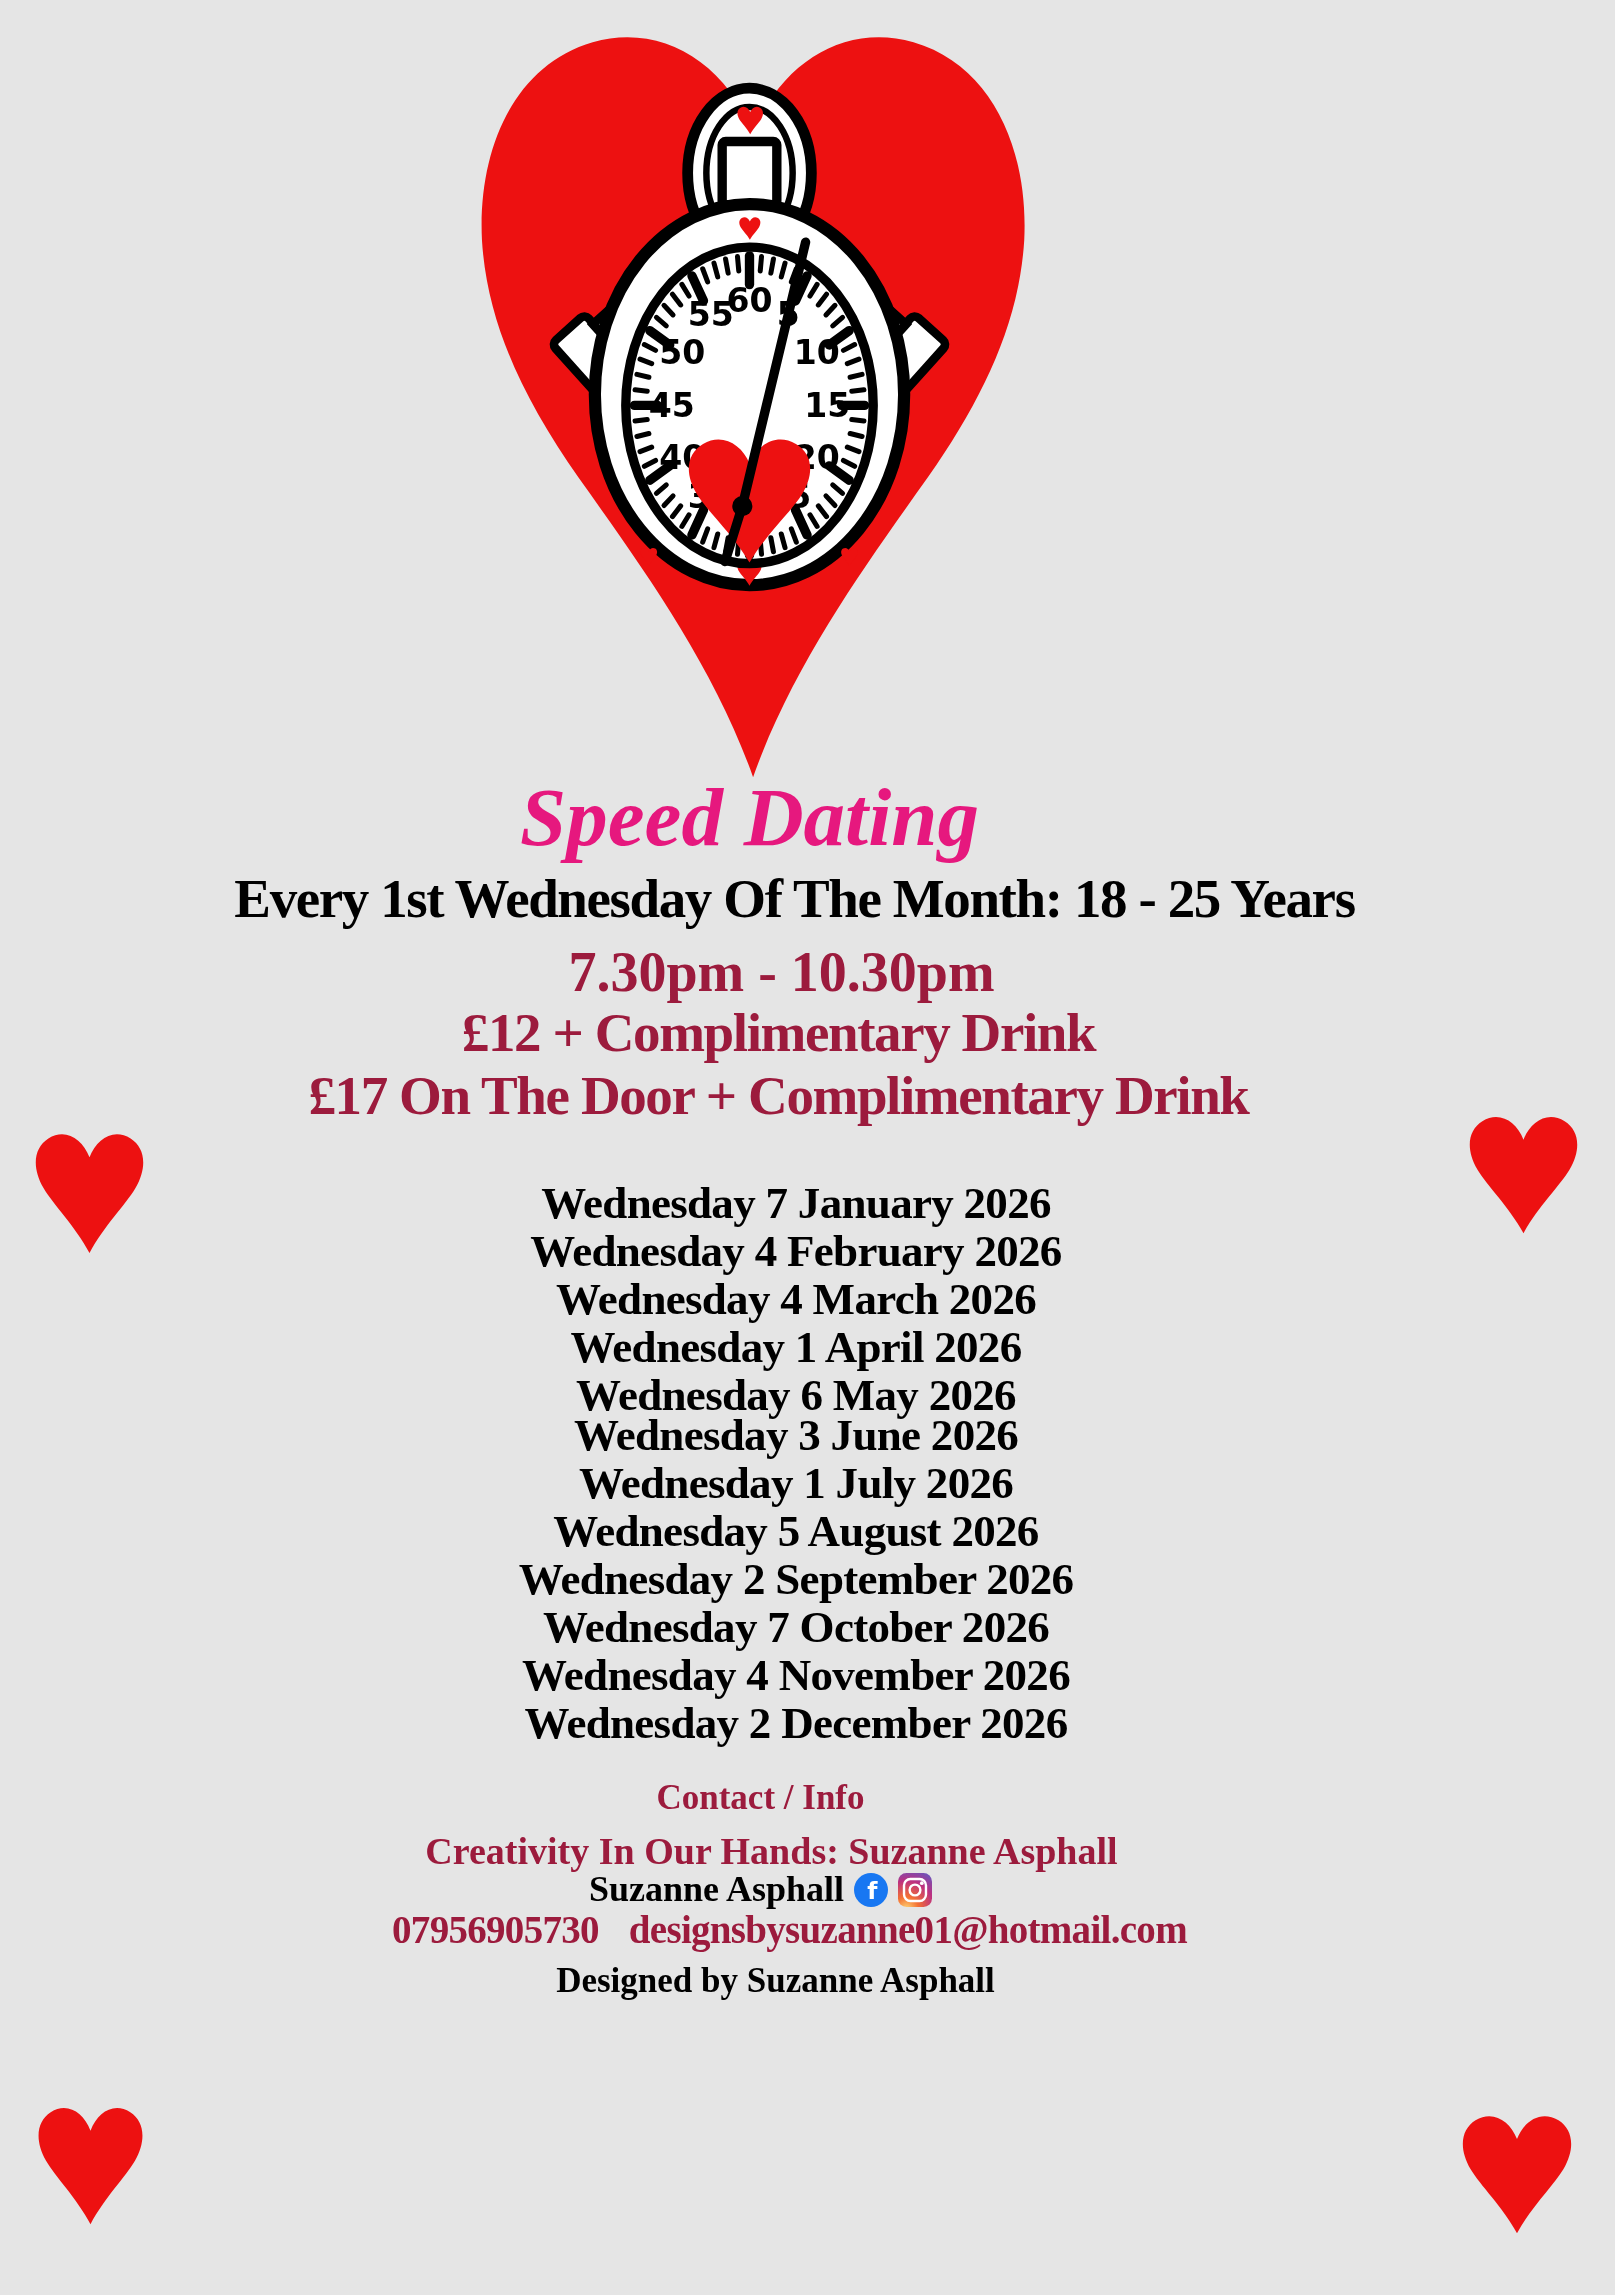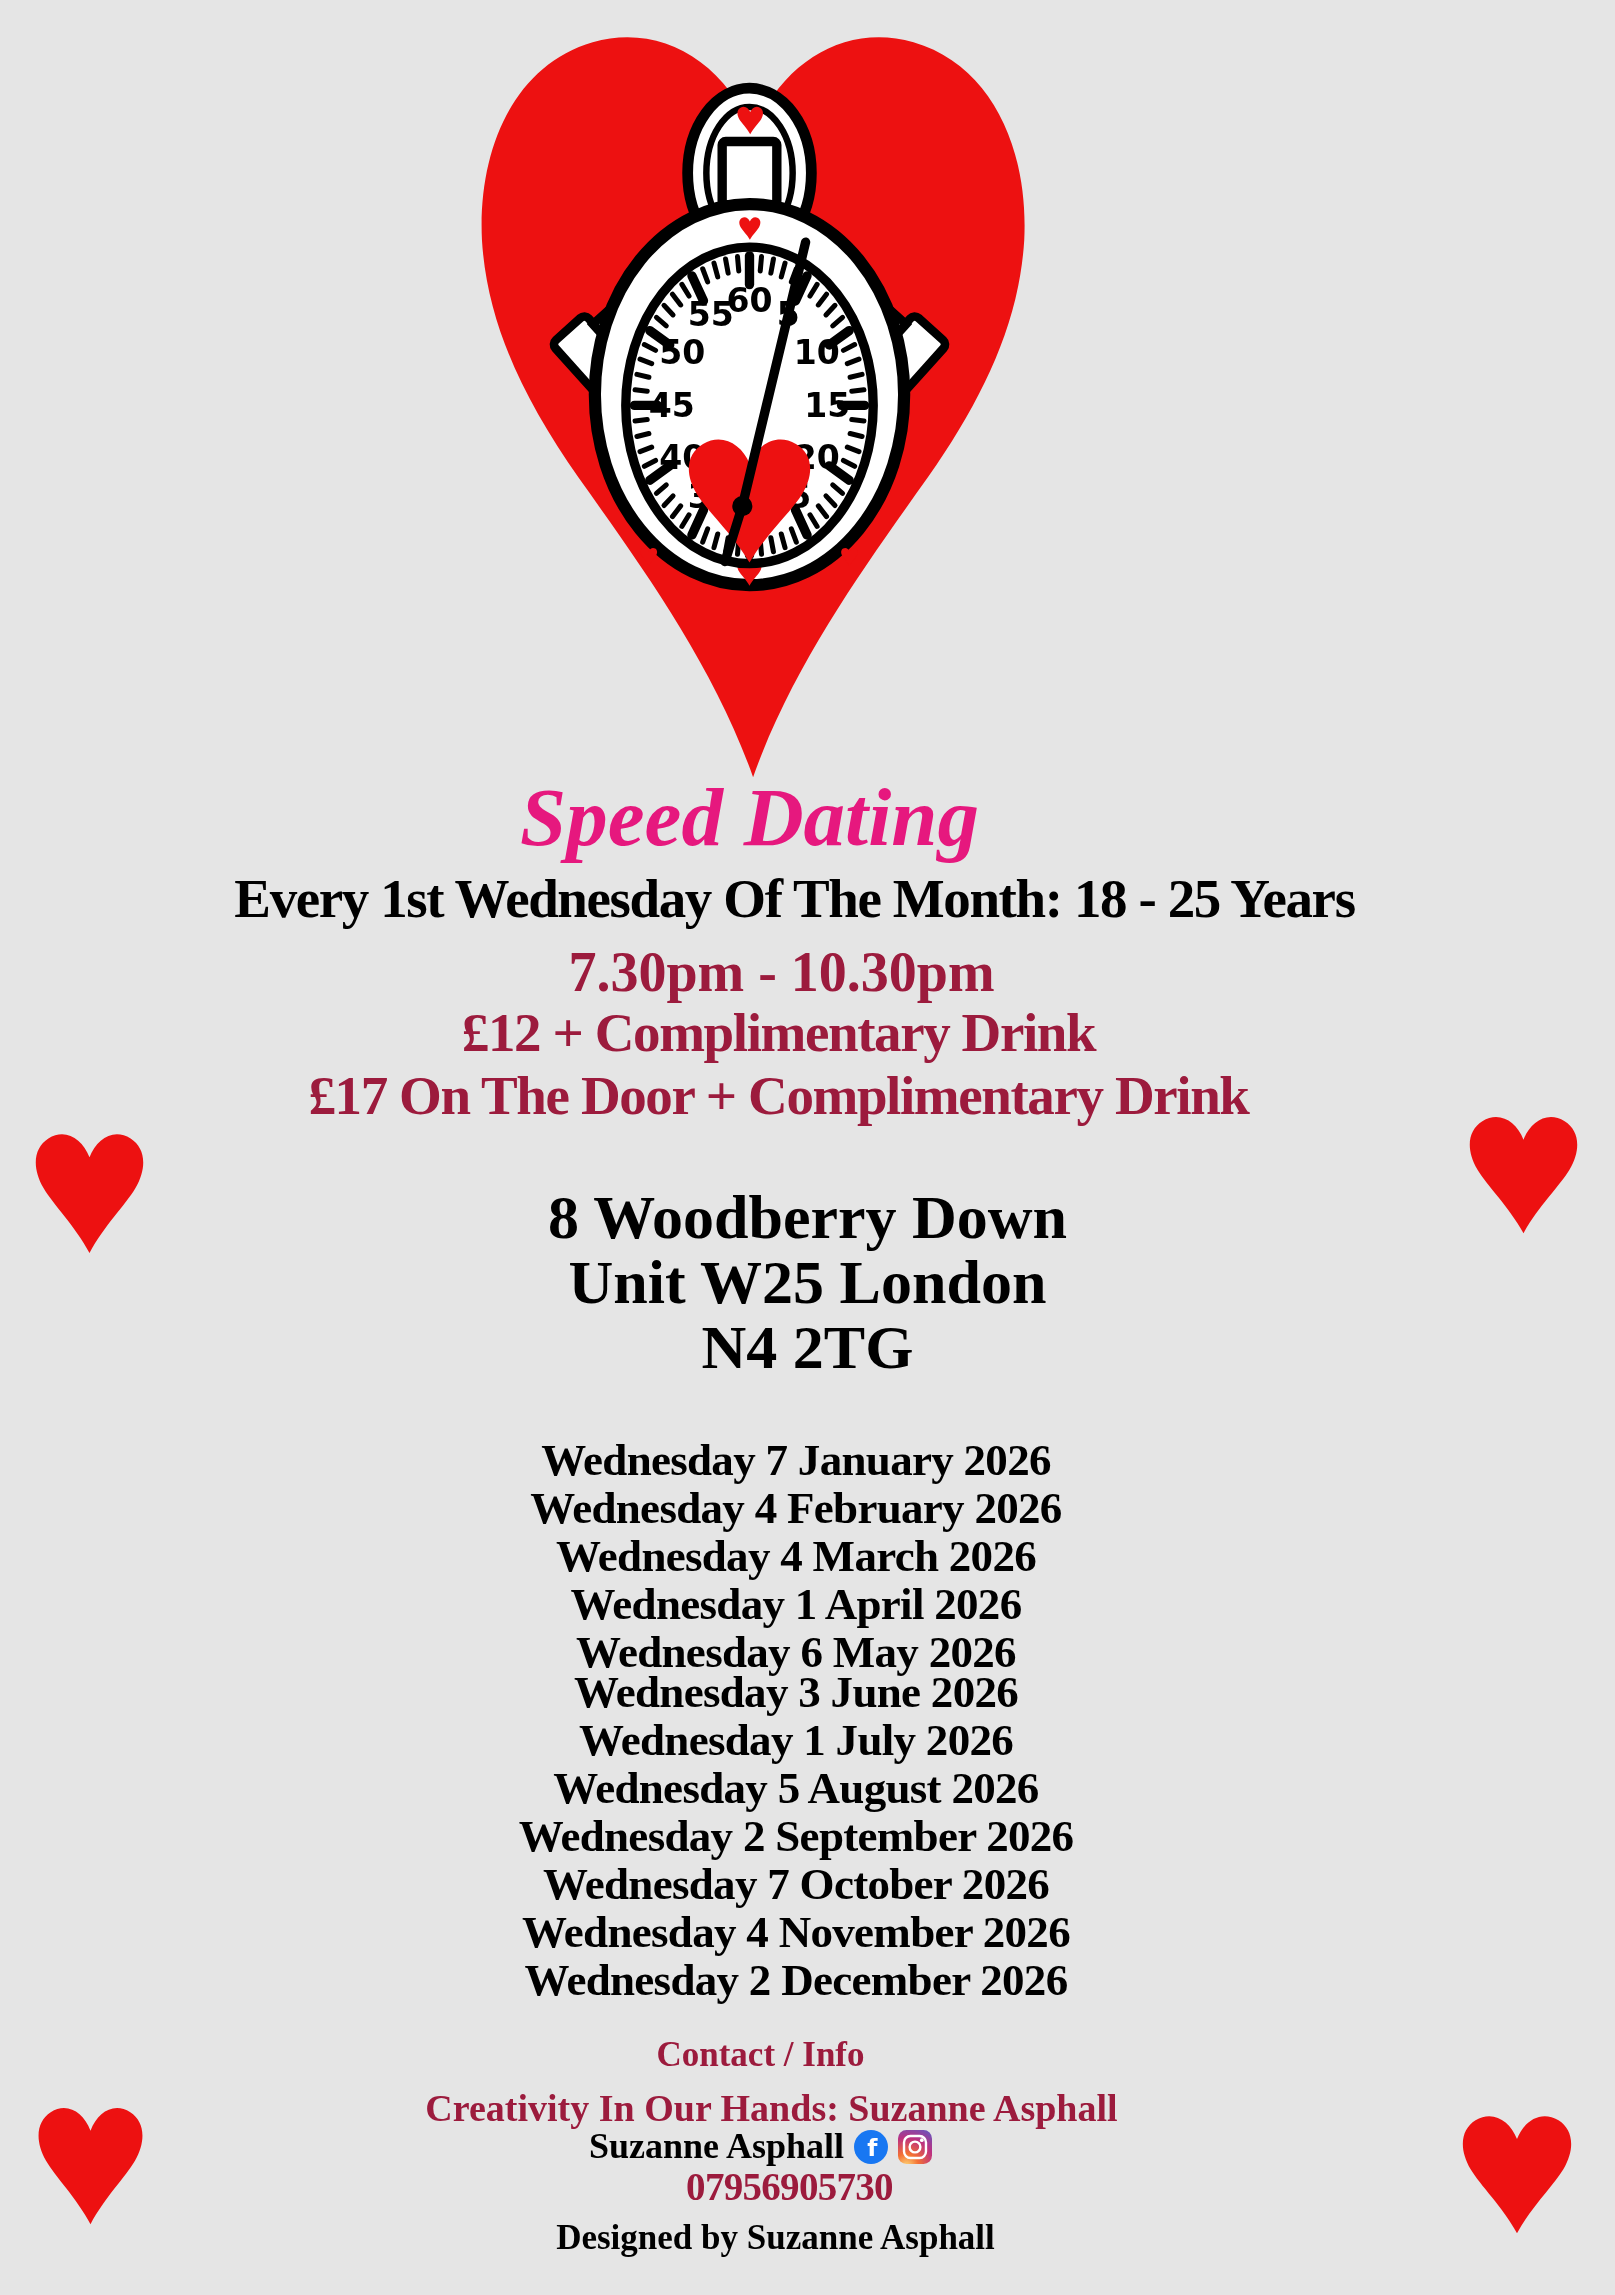--- a/index.html
+++ b/index.html
@@ -254,25 +254,20 @@
     </g>
     <circle cx="380" cy="685" r="14" fill="#000"></circle>
   </svg>
 
   <div class="title center">Speed Dating</div>
   <div class="schedule center">Every 1st Wednesday Of The Month: 18 - 25 Years</div>
   <div class="time center">7.30pm - 10.30pm</div>
   <div class="price price-advance center">£12 + Complimentary Drink</div>
   <div class="price price-door center">£17 On The Door + Complimentary Drink</div>
 
-  <div class="address center">
-    <div>8 Woodberry Down</div>
-    <div>Unit W25 London</div>
-    <div>N4 2TG</div>
-  </div>
 
   <div class="dates center">
     <div class="date-line">Wednesday 7 January 2026</div>
     <div class="date-line">Wednesday 4 February 2026</div>
     <div class="date-line">Wednesday 4 March 2026</div>
     <div class="date-line">Wednesday 1 April 2026</div>
     <div class="date-line">Wednesday 6 May 2026</div>
     <div class="date-line tight">Wednesday 3 June 2026</div>
     <div class="date-line">Wednesday 1 July 2026</div>
     <div class="date-line">Wednesday 5 August 2026</div>
@@ -302,20 +297,21 @@
       </defs>
       <rect x="0" y="0" width="48" height="48" rx="12" fill="url(#iggrad)"></rect>
       <rect x="8.5" y="8.5" width="31" height="31" rx="9" fill="none" stroke="#fff" stroke-width="3.4"></rect>
       <circle cx="24" cy="24" r="7.6" fill="none" stroke="#fff" stroke-width="3.4"></circle>
       <circle cx="33.6" cy="14.4" r="2.6" fill="#fff"></circle>
     </svg>
   </div>
 
   <div class="phone-row">
     <span>07956905730</span>
+    <span>designsbysuzanne01@hotmail.com</span>
   </div>
 
   <div class="designed-by center">Designed by Suzanne Asphall</div>
 
   <svg class="corner-heart heart-left-mid" viewBox="0 0 100 110" preserveAspectRatio="none">
     <path fill="#ED1111" d="M50,105 C38,82 20,64 12,50 C2,32 4,16 16,8 C30,-1 44,8 50,24 C56,8 70,-1 84,8 C96,16 98,32 88,50 C80,64 62,82 50,105 Z"></path>
   </svg>
   <svg class="corner-heart heart-right-mid" viewBox="0 0 100 110" preserveAspectRatio="none">
     <path fill="#ED1111" d="M50,105 C38,82 20,64 12,50 C2,32 4,16 16,8 C30,-1 44,8 50,24 C56,8 70,-1 84,8 C96,16 98,32 88,50 C80,64 62,82 50,105 Z"></path>
   </svg>

